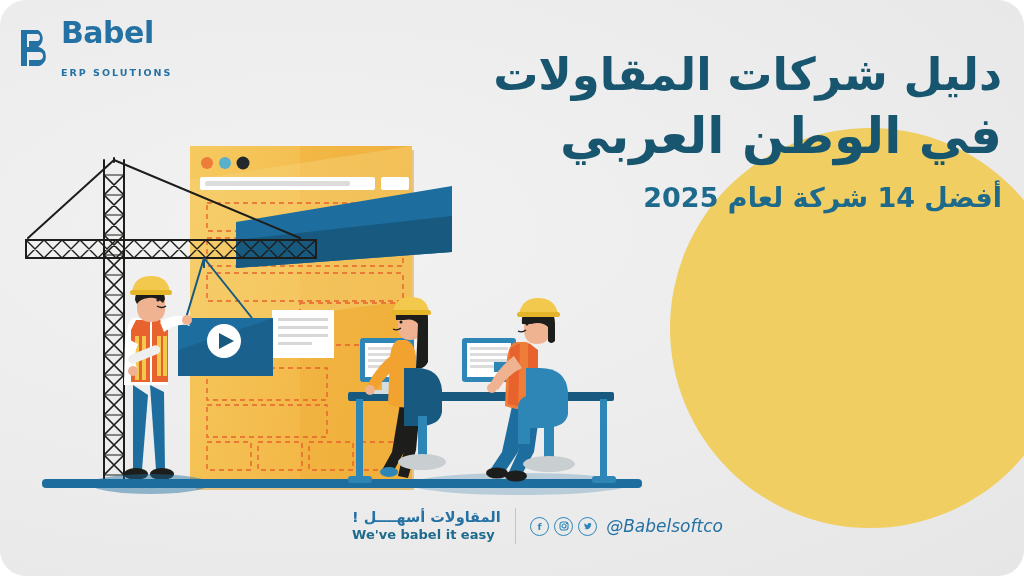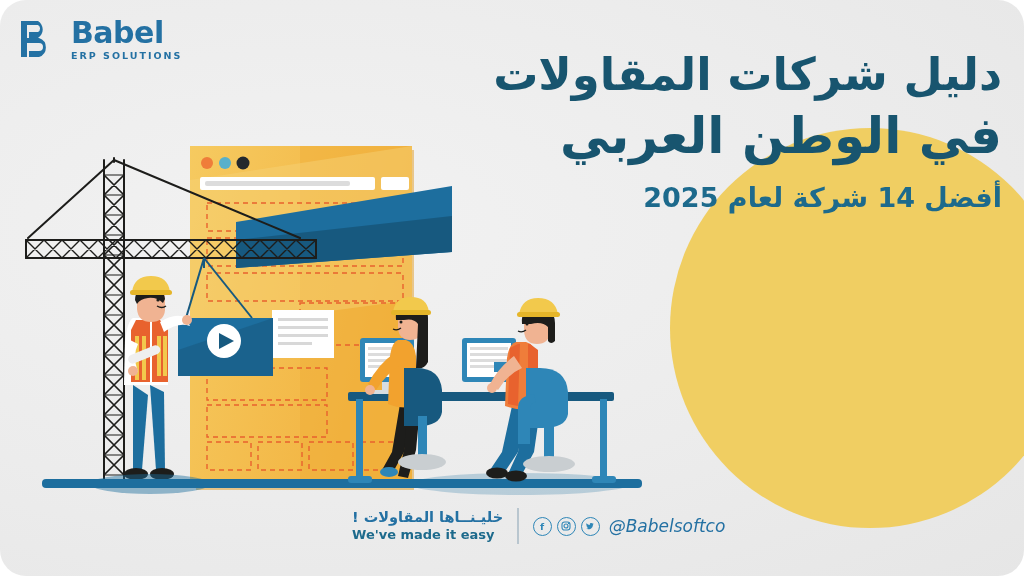--- a/index.html
+++ b/index.html
@@ -11,25 +11,25 @@
     background:radial-gradient(ellipse at 30% 40%, #f2f2f2 0%, #ececec 55%, #e6e6e6 100%);
   }
 
   
   .yellow-circle{
     position:absolute;left:670px;top:128px;width:400px;height:400px;
     border-radius:50%;background:#f0ce62;
   }
 
   
-  .logo{position:absolute;left:18px;top:18px;display:flex;align-items:center;gap:19px;}
+  .logo{position:absolute;left:18px;top:18px;display:flex;align-items:center;gap:9px;}
   .logo-mark{width:34px;height:40px;position:relative;}
   .logo-text{display:flex;flex-direction:column;line-height:1;}
   .logo-name{font-size:30px;font-weight:bold;color:#2471a3;letter-spacing:-0.5px;}
-  .logo-sub{font-size:9.5px;font-weight:bold;color:#2471a3;letter-spacing:2.0px;margin-top:3px;}
+  .logo-sub{font-size:9.5px;font-weight:bold;color:#2471a3;letter-spacing:2.0px;margin-top:20px;}
 
   
   .headline{
     position:absolute;right:22px;top:48px;width:600px;
     text-align:right;direction:rtl;
   }
   .h-line1{font-size:45px;font-weight:bold;color:#18556f;line-height:1.18;letter-spacing:0px;}
   .h-line2{font-size:50px;font-weight:bold;color:#18556f;line-height:1.25;margin-top:4px;}
   .h-line3{font-size:27px;font-weight:bold;color:#1d6a8c;line-height:1.3;margin-top:12px;}
 
@@ -337,22 +337,22 @@
   </div>
 
   <div class="headline">
     <div class="h-line1">دليل شركات المقاولات</div>
     <div class="h-line2">في الوطن العربي</div>
     <div class="h-line3">أفضل 14 شركة لعام 2025</div>
   </div>
 
   <div class="footer">
     <div class="tagline">
-      <div class="tag-ar">خليـنــاها المقاولات !</div>
-      <div class="tag-en">We've made it easy</div>
+      <div class="tag-ar">المقاولات أسهــــل !</div>
+      <div class="tag-en">We've babel it easy</div>
     </div>
 
     <div class="divider"></div>
 
     <div class="socials">
       <div class="soc-row">
         <span class="soc-icon">f</span>
         <span class="soc-icon">
           <svg width="10" height="10" viewBox="0 0 12 12">
               <rect x="1.2" y="1.2" width="9.6" height="9.6" rx="3" fill="none" stroke="#2e86b7" stroke-width="1.3"></rect>

